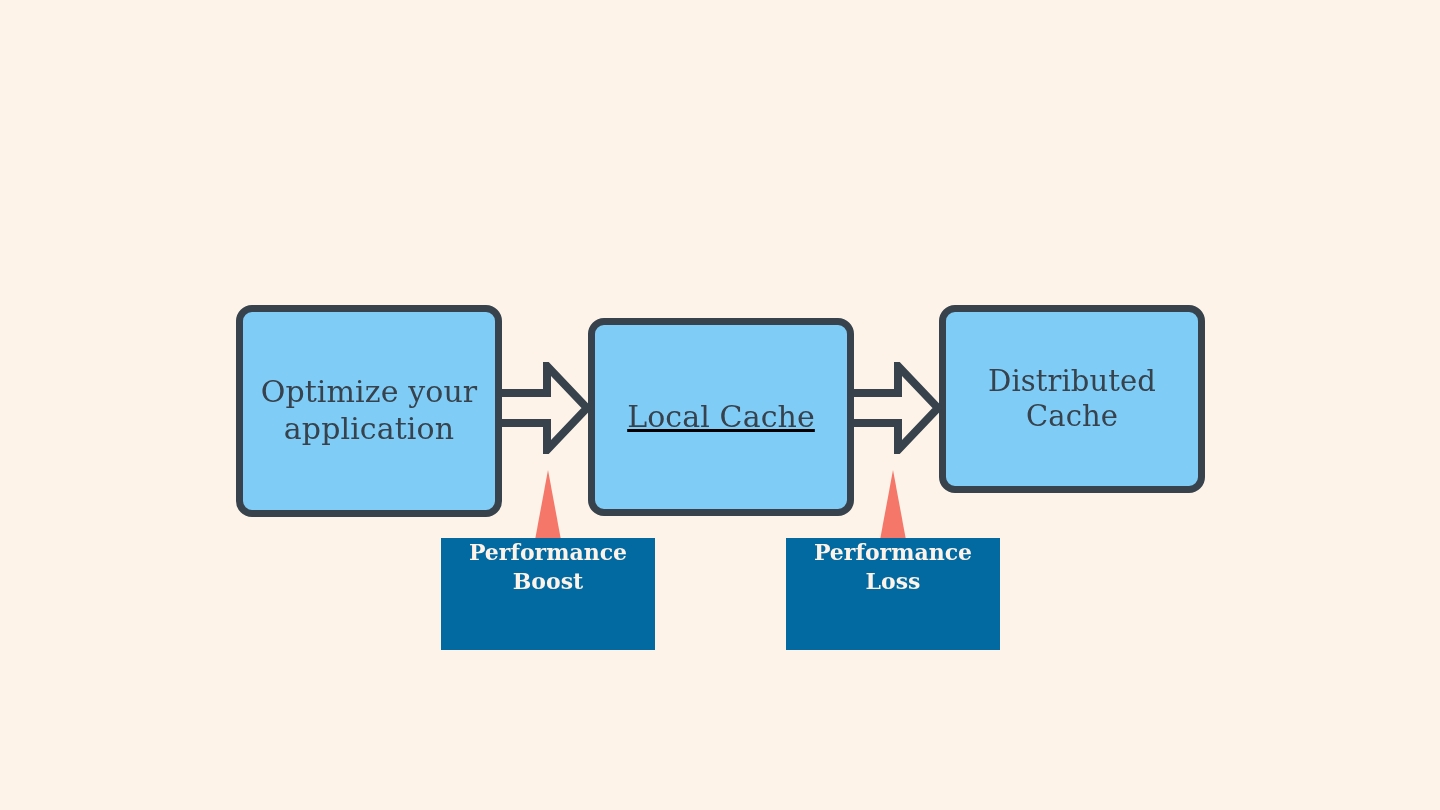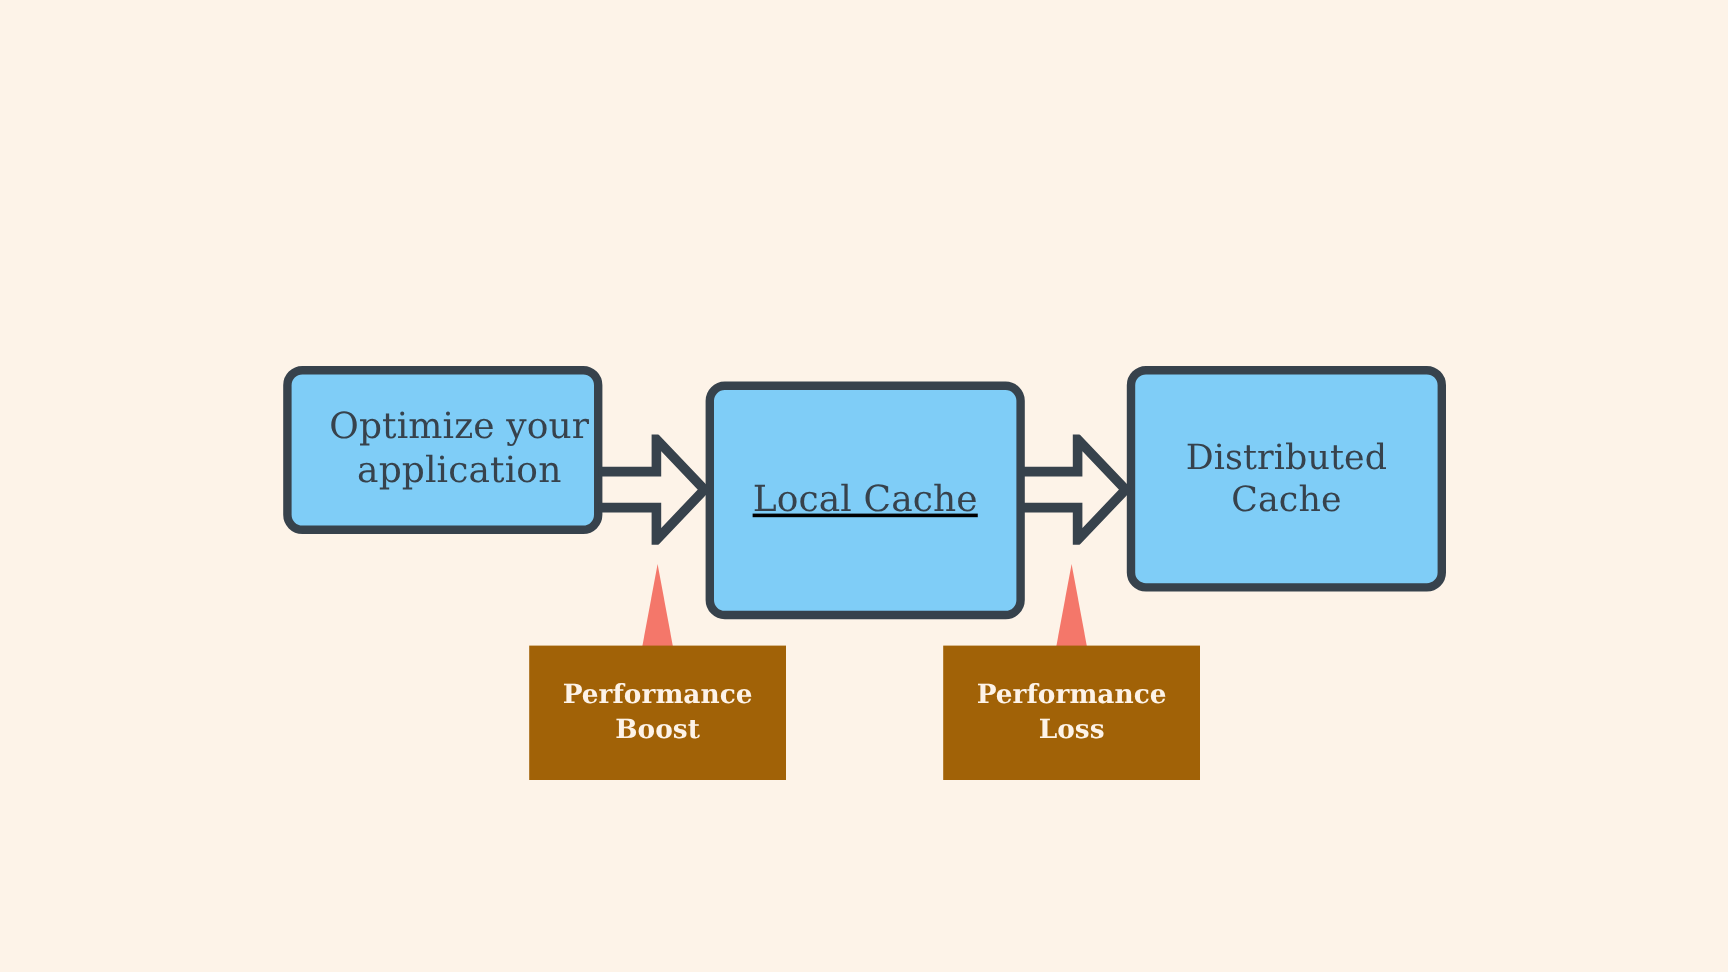--- a/index.html
+++ b/index.html
@@ -35,40 +35,39 @@
   }
   .node-label {
     color: #37424C;
     font-family: "DejaVu Serif", "Liberation Serif", serif;
     font-size: 30px;
     line-height: 1.22;
     letter-spacing: 0.1px;
     white-space: pre-line;
     padding: 0 4px;
   }
-  #node-1 { left: 236px; top: 305px; width: 266px; height: 140px; justify-content: flex-end; }
+  #node-1 { left: 236px; top: 305px; width: 266px; height: 212px; }
   #node-2 { left: 588px; top: 318px; width: 266px; height: 198px; text-decoration: underline; }
   #node-3 { left: 939px; top: 305px; width: 266px; height: 188px; }
   #node-3 .node-label { font-size: 29px; }
 
   .arrow {
     position: absolute;
     top: 362px;
     width: 92px;
     height: 92px;
   }
   #arrow-1 { left: 499px; }
   #arrow-2 { left: 850px; }
 
   .callout {
     position: absolute;
     box-sizing: border-box;
-    background: #a16207;
+    background: #0369a1;
     display: flex;
-    align-items: center;
     justify-content: center;
     text-align: center;
   }
   .callout-label {
     color: #FDF3E8;
     font-family: "DejaVu Serif", "Liberation Serif", serif;
     font-weight: bold;
     font-size: 22px;
     line-height: 1.32;
     white-space: pre-line;

